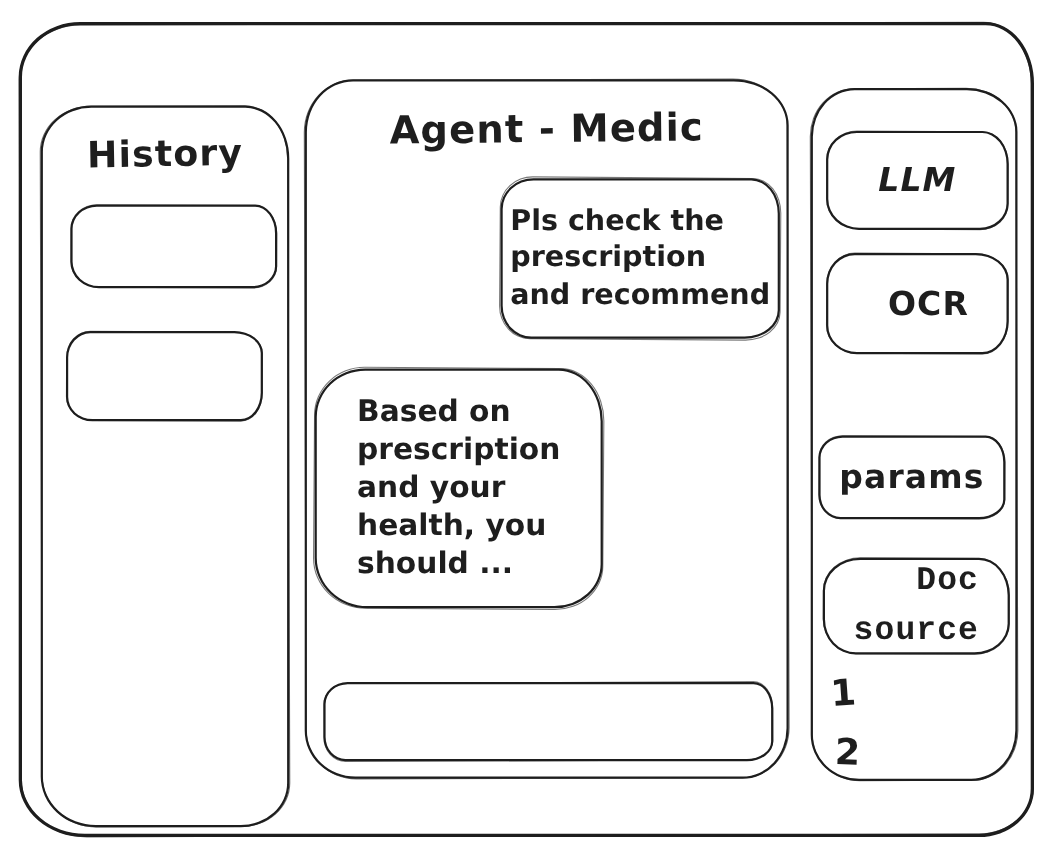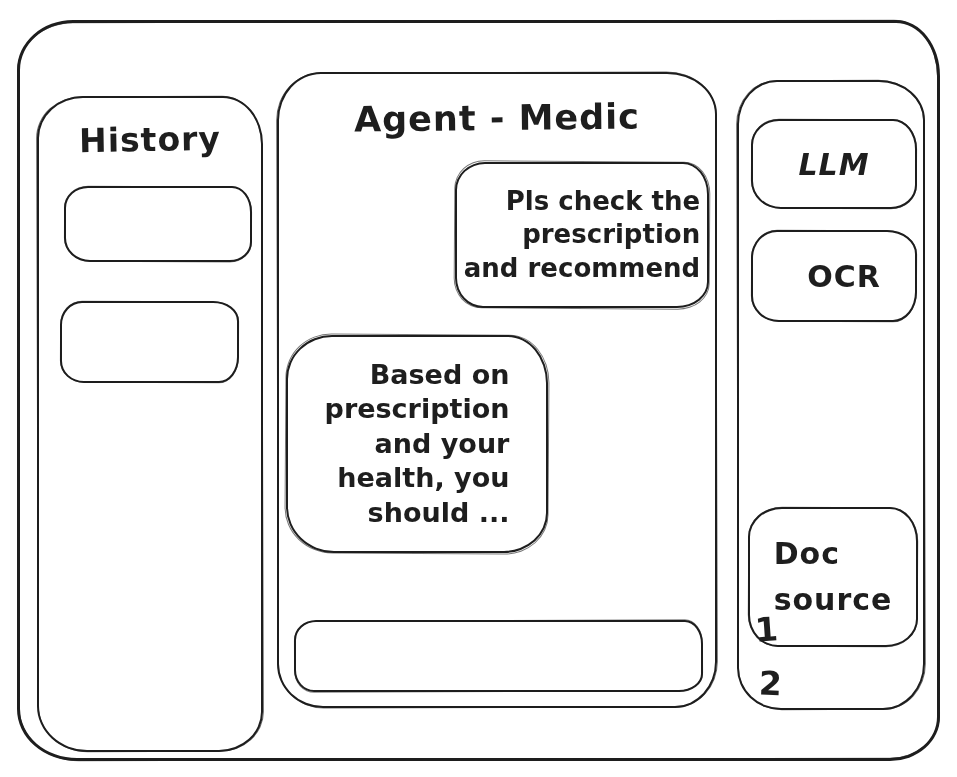--- a/index.html
+++ b/index.html
@@ -84,21 +84,21 @@
     text-align:center;
     font-size:35px; font-weight:700;
     letter-spacing:1px;
     transform:rotate(-.6deg);
   }
   .bubble{
     position:absolute;
     border:2.8px solid var(--ink);
     background:var(--bg);
     display:flex; align-items:center; justify-content:center;
-    text-align:right;
+    text-align:left;
     white-space:pre-line;
     font-size:26px; font-weight:600;
     line-height:1.28;
   }
   .bubble::before{
     content:"";
     position:absolute; inset:-3px;
     border:1.4px solid rgba(30,30,30,.6);
     border-radius:inherit;
     transform:rotate(.4deg);
@@ -131,21 +131,21 @@
   
   .tools-panel{
     left:737px; top:80px; width:188px; height:630px;
     border-radius:40px 46px 42px 44px / 44px 40px 46px 42px;
   }
   .tool-btn{
     position:absolute;
     border:2.8px solid var(--ink);
     background:var(--bg);
     display:flex; align-items:center; justify-content:center;
-    text-align:left;
+    text-align:right;
     font-size:30px; font-weight:600;
     letter-spacing:1px;
     white-space:pre-line;
     line-height:1.5;
   }
   .tool-btn::before{
     content:"";
     position:absolute; inset:-2px;
     border:1.3px solid rgba(30,30,30,.6);
     border-radius:inherit;
@@ -160,23 +160,24 @@
   .btn-ocr{
     left:12px; top:148px; width:166px; height:92px;
     border-radius:26px 30px 24px 28px / 28px 24px 30px 26px;
     padding-left:20px;
   }
   .btn-params{
     left:5px; top:314px; width:170px; height:76px;
     border-radius:22px 18px 24px 20px / 20px 24px 18px 22px;
   }
   .btn-docsource{
-    left:9px; top:425px; width:170px; height:140px;
+    left:9px; top:425px; width:170px; height:88px;
     border-radius:34px 28px 32px 30px / 30px 34px 28px 32px;
     line-height:1.55;
+    font-family:Liberation Mono, monospace;
   }
   .doc-num{
     position:absolute;
     font-size:33px; font-weight:600;
   }
   .doc-num-1{ left:16px; top:528px; transform:rotate(-4deg); }
   .doc-num-2{ left:20px; top:582px; transform:rotate(2deg); }
 </style>
 </head>
 <body>
@@ -205,20 +206,21 @@
 should ...</div>
 
     <div class="chat-input" role="textbox" aria-label="message input"></div>
   </div>
 
   <div class="sk tools-panel">
     <div class="tool-btn btn-llm">LLM</div>
 
     <div class="tool-btn btn-ocr">OCR</div>
 
+    <div class="tool-btn btn-params">params</div>
 
     <div class="tool-btn btn-docsource">Doc
 source</div>
 
     <div class="doc-num doc-num-1">1</div>
 
     <div class="doc-num doc-num-2">2</div>
   </div>
 
 </div>

